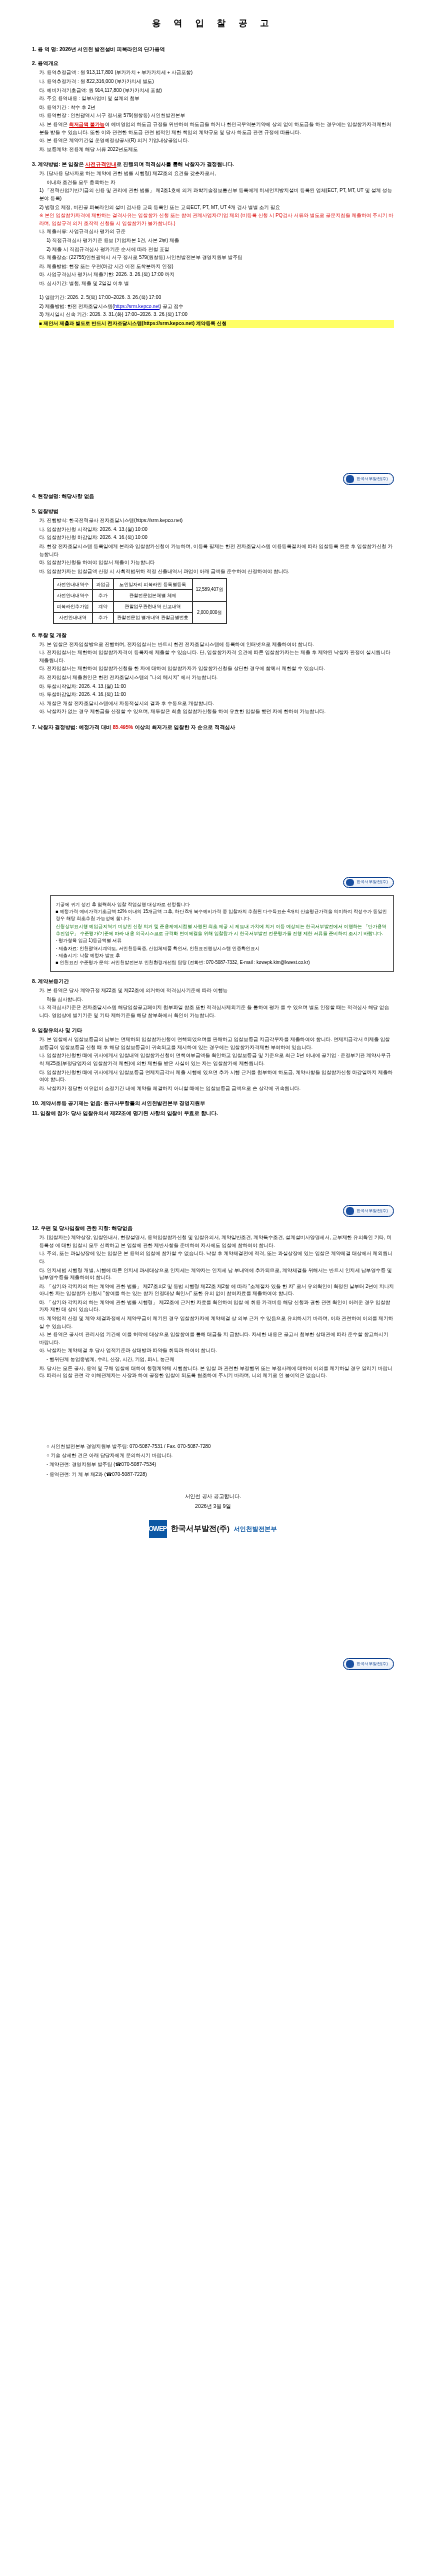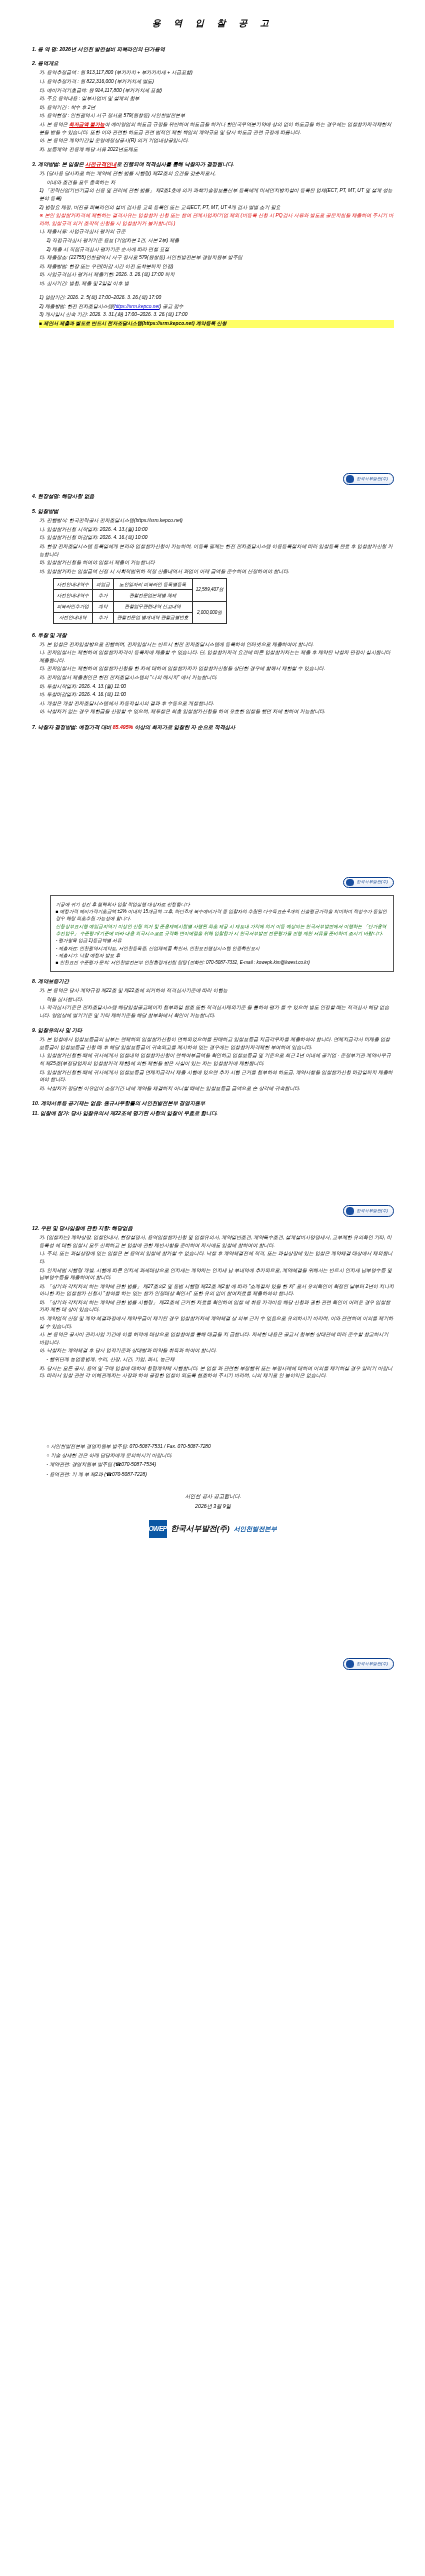--- a/index.html
+++ b/index.html
@@ -17,21 +17,20 @@
     width: 426px;
     min-height: 3011px;
     margin: 0 auto;
     position: relative;
     background: #ffffff;
     padding: 0;
     box-sizing: border-box;
   }
   .inner {
     padding: 13.4px 32px 20.6px 32px;
-    font-style: italic;
   }
   .doc-title {
     text-align: center;
     font-size: 8.8px;
     font-weight: bold;
     letter-spacing: 5.2px;
     margin: 4.1px 0 13.4px 0;
   }
   .sec {
     margin-bottom: 6.7px;

